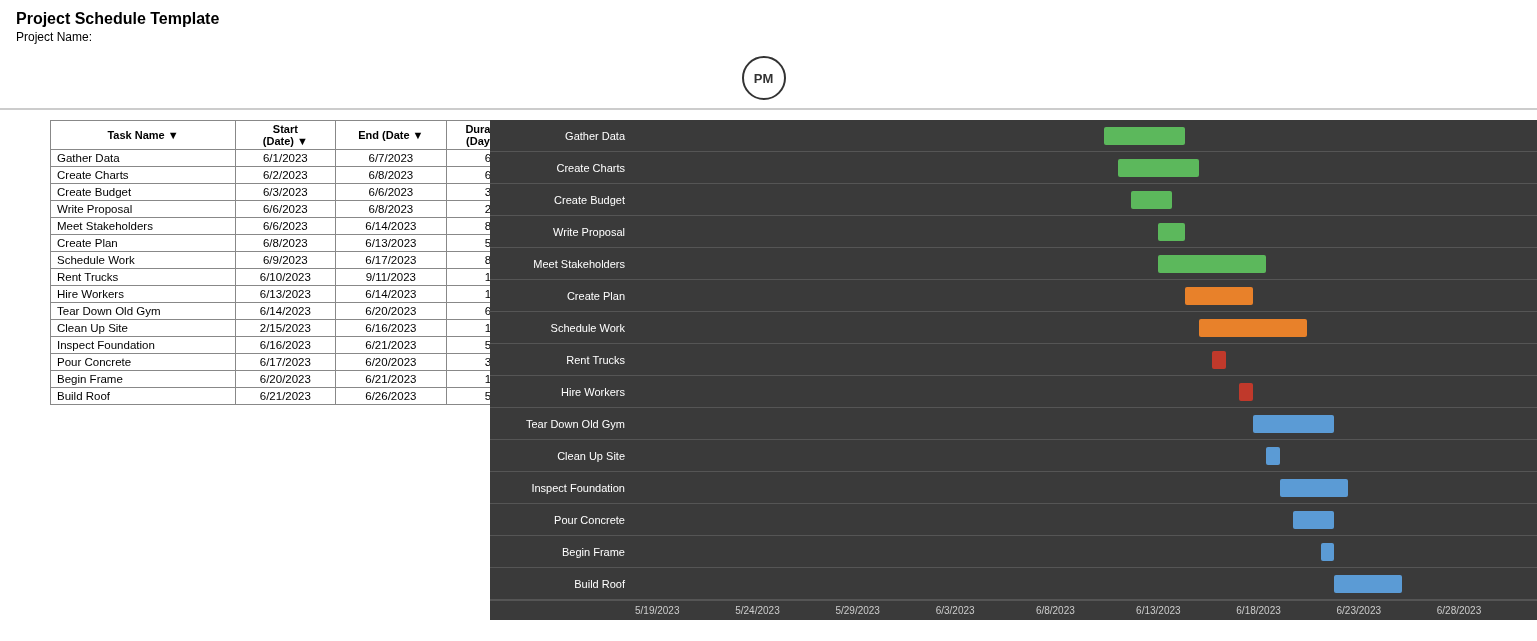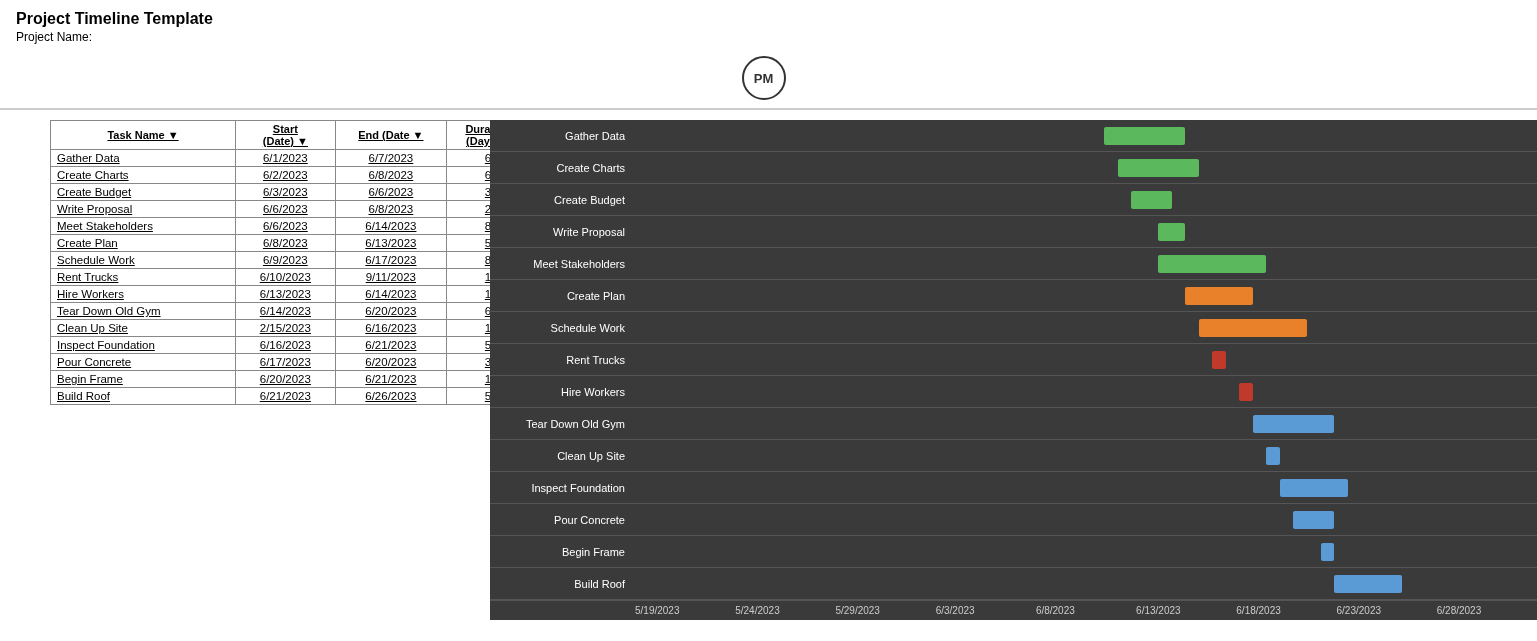--- a/index.html
+++ b/index.html
@@ -17,21 +17,21 @@
       width: 44px; height: 44px; border-radius: 50%;
       border: 2.5px solid #333; display: flex; align-items: center; justify-content: center;
       font-size: 13px; font-weight: bold; margin-right: 10px; color: #333;
     }
     .brand-name { font-size: 28px; font-weight: bold; color: #333; }
 
     .main-content { display: flex; padding: 10px 0 0 0; }
 
     
     .table-section { width: 490px; min-width: 490px; padding-left: 50px; }
-    table { border-collapse: collapse; width: 480px; font-size: 11.5px; text-decoration: underline; }
+    table { border-collapse: collapse; width: 480px; font-size: 11.5px; }
     table th, table td { border: 1px solid #888; padding: 2px 6px; white-space: nowrap; }
     table th { background: #fff; font-weight: bold; text-align: center; font-size: 11px; }
     table td { text-align: left; }
     table td:nth-child(2), table td:nth-child(3), table td:nth-child(4) { text-align: center; }
     .th-task { min-width: 130px; }
     .th-start { min-width: 70px; margin-top: 20px; }
     .th-end { min-width: 70px; }
     .th-dur { min-width: 50px; }
 
     
@@ -56,21 +56,21 @@
     }
     .gantt-xlabel {
       color: #ccc; font-size: 10px; flex: 1;
       padding: 4px 0 2px 0;
     }
   </style>
 </head>
 <body>
 
 <div class="page-header">
-  <div class="page-title">Project Timeline Template</div>
+  <div class="page-title">Project Schedule Template</div>
   <div class="project-name">Project Name:</div>
 </div>
 
 <div class="brand-header">
   <div class="pm-logo">PM</div>
 </div>
 
 <div class="main-content">
 
   <div class="table-section">

